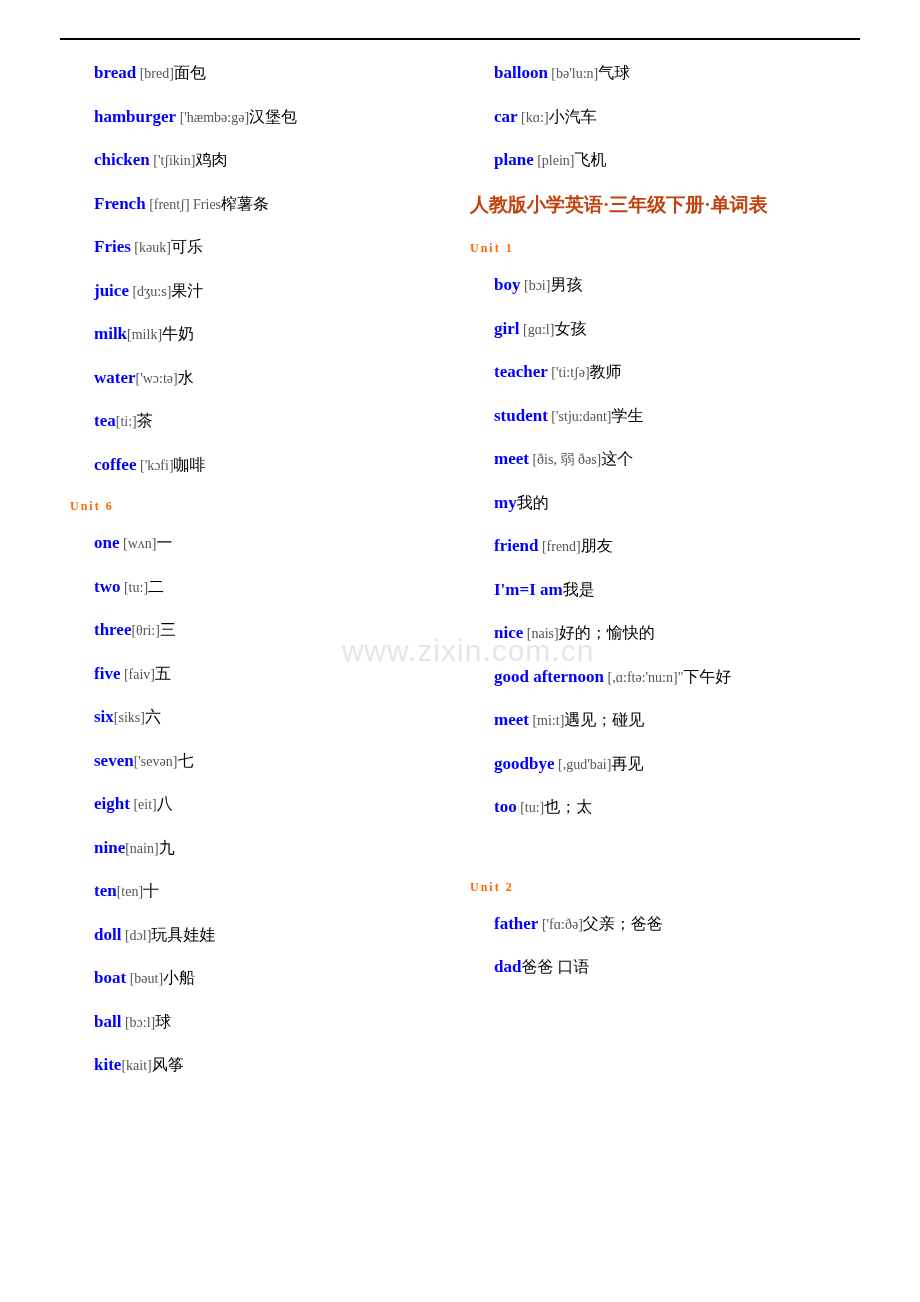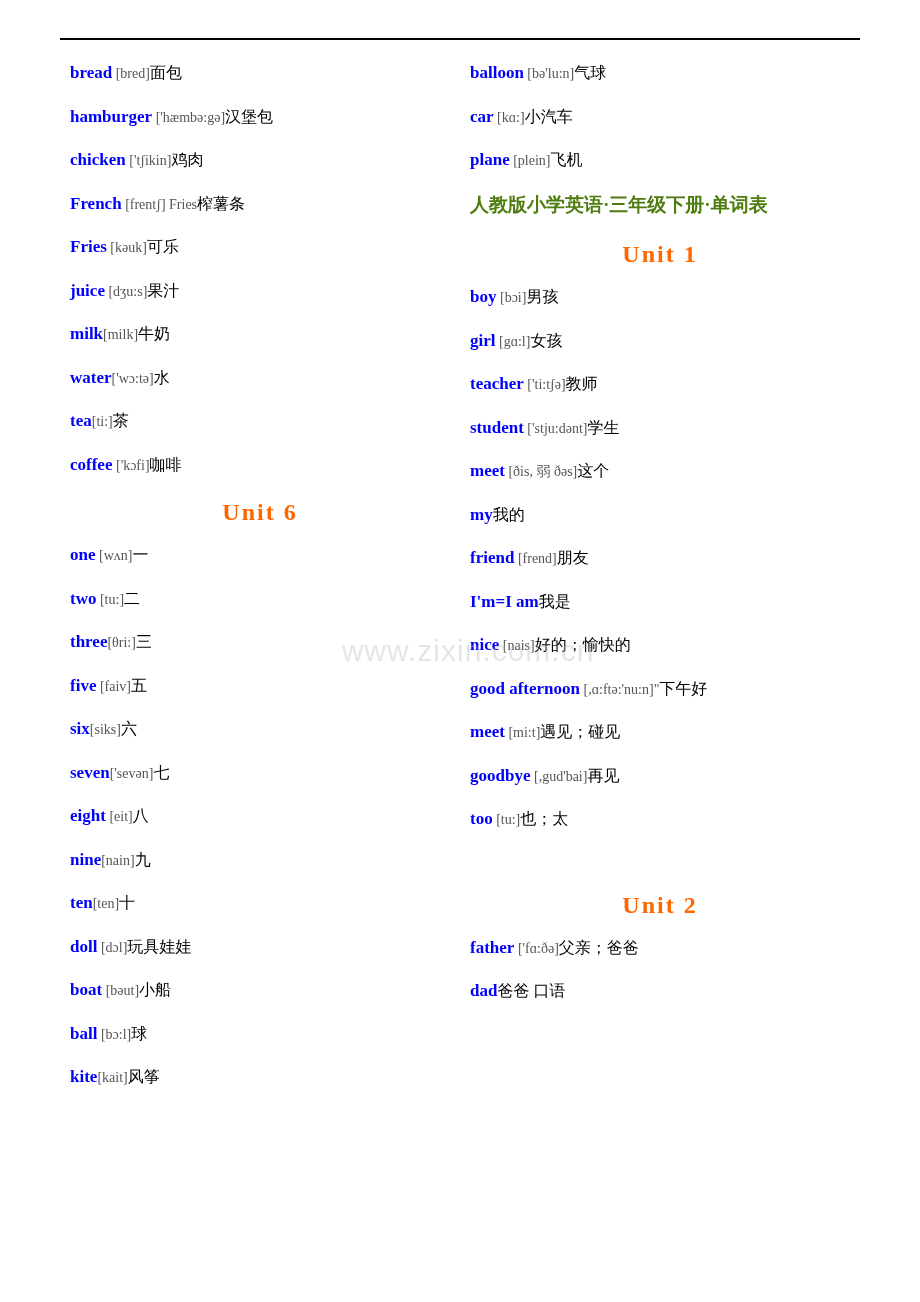--- a/index.html
+++ b/index.html
@@ -31,44 +31,44 @@
       grid-template-columns: 1fr 1fr;
       gap: 0;
       width: 100%;
     }
     .left-col, .right-col {
       padding: 0 10px;
     }
     .word-entry {
       margin-bottom: 18px;
       line-height: 1.5;
+      margin-left: 24px;
     }
     .word-en {
       color: #00f;
       font-weight: bold;
       font-size: 17px;
     }
     .word-phonetic {
       color: #555;
       font-size: 14px;
     }
     .word-zh {
       color: #000;
       font-size: 16px;
     }
     .unit-title {
-      text-align: center;
       color: #ff6600;
       font-weight: bold;
-      font-size: 24px;
+      font-size: 12px;
       margin: 22px 0 16px 0;
       letter-spacing: 2px;
     }
     .section-title-large {
-      color: #4d7c0f;
+      color: #c2410c;
       font-weight: bold;
       font-size: 19px;
       margin-bottom: 18px;
       line-height: 1.5;
     }
     .watermark {
       position: absolute;
       top: 50%;
       left: 50%;
       transform: translate(-50%, -50%);

